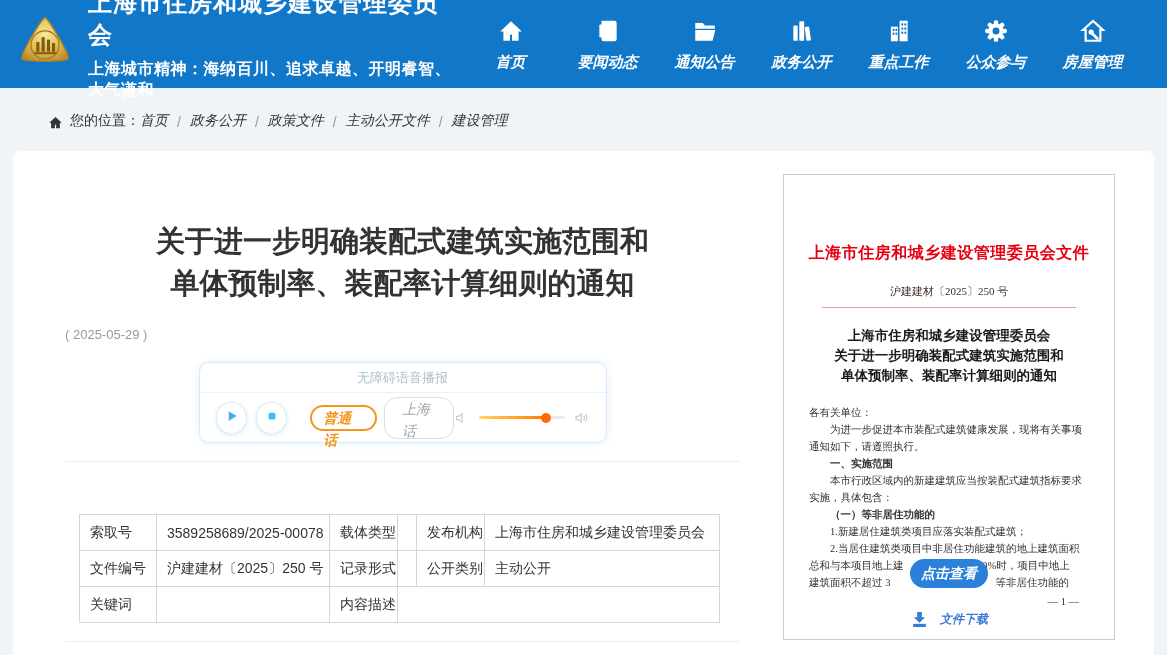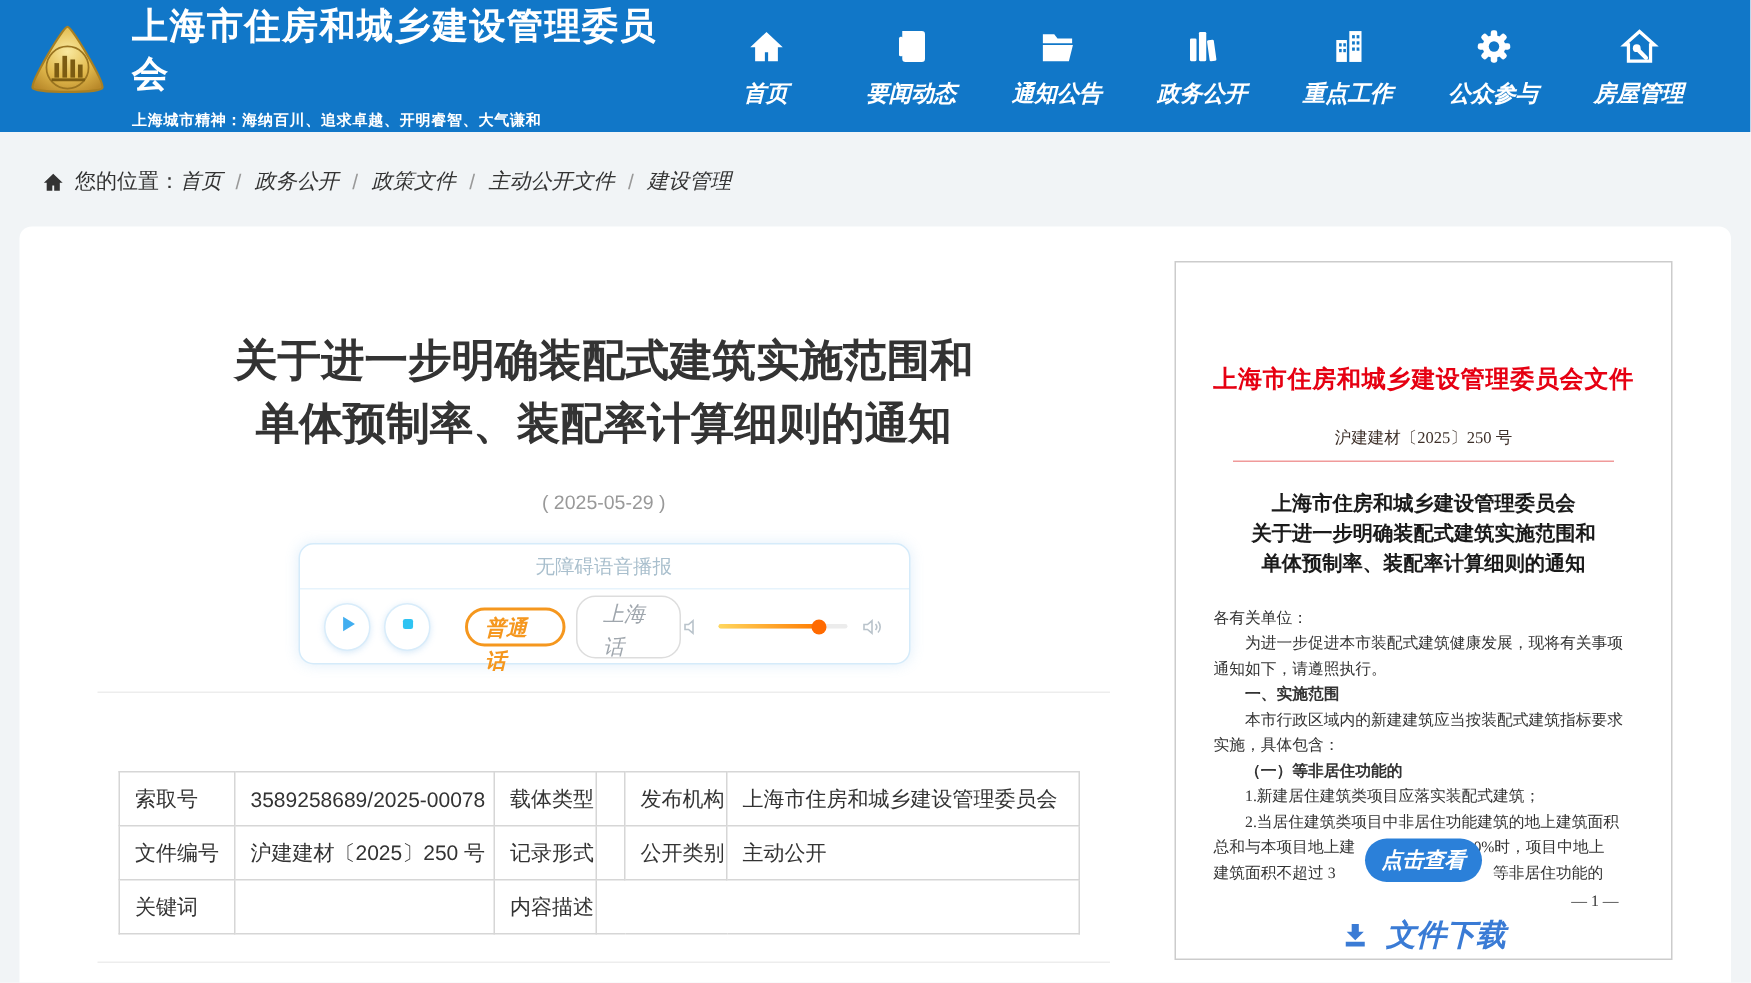--- a/index.html
+++ b/index.html
@@ -6,41 +6,41 @@
   html,body { width:1167px; height:655px; overflow:hidden; background:#f1f4f6;
               font-family:"Liberation Sans","DejaVu Sans",sans-serif; }
   [data-interactable="true"] { cursor:pointer;font-style:italic; }
 
   
   .site-header { height:88px; background:#1177c8; display:flex; align-items:center;
                  padding:0 26px 0 14px; }
   .logo { width:62px; height:62px; flex:0 0 auto; }
   .titles { margin-left:12px; }
   .site-title { color:#fff; font-size:24px; font-weight:bold; letter-spacing:1px; }
-  .site-subtitle { color:#fff; font-size:10px; font-weight:600; margin-top:8px; letter-spacing:.5px; }
+  .site-subtitle { color:#fff; font-size:16px; font-weight:600; margin-top:8px; letter-spacing:.5px; }
   .main-nav { margin-left:auto; display:flex; }
   .nav-item { width:97px; display:flex; flex-direction:column; align-items:center;
               color:#fff; text-decoration:none; padding-top:2px; }
   .nav-icon svg { width:26px; height:26px; display:block; }
   .nav-label { margin-top:9px; font-size:15px; font-weight:bold; white-space:nowrap; }
 
   
-  .breadcrumb { padding:24px 0 0 28px; font-size:14px; color:#333;
-                display:flex; align-items:center; }
+  .breadcrumb { padding:24px 0 0 48px; font-size:14px; color:#333;
+                display:flex; align-items:flex-end; }
   .breadcrumb .home-ic svg { width:15px; height:15px; margin-right:7px; display:block; }
   .crumb { color:#333; text-decoration:none; }
   .crumb-sep { color:#999; margin:0 9px; }
 
   
   .card { position:relative; margin:21px 13px 0 13px; height:560px;
           background:#fff; border-radius:8px; }
   .content-left { position:absolute; left:52px; top:0; width:675px; }
   .article-title { margin-top:69px; text-align:center; font-size:29px; line-height:42px;
                    color:#333; font-weight:bold; }
-  .article-date { margin-top:23px; text-align:center; color:#999; font-size:13px; }
+  .article-date { margin-top:23px; color:#999; font-size:13px; }
 
   
   .player { width:408px; margin:20px auto 0; background:#fff; border:1px solid #d5ebfa;
             border-radius:10px; box-shadow:0 0 9px rgba(110,175,230,.20); }
   .player-title { height:30px; line-height:30px; text-align:center; font-size:13px;
                   color:#a9bfcd; border-bottom:1px solid #e6f3fc; }
   .player-controls { height:49px; display:flex; align-items:center; padding:0 16px; }
   .ctl-btn { width:32px; height:32px; border-radius:50%; border:1px solid #d8ecfa;
              background:#fff; display:flex; align-items:center; justify-content:center;
              margin-right:9px; box-shadow:0 1px 4px rgba(110,175,230,.28); }
@@ -83,21 +83,21 @@
               line-height:17px; color:#333; }
   .doc-body .ind { text-indent:21px; }
   .doc-body .b { font-weight:bold; }
   .doc-page-no { text-align:right; padding-right:12px; margin-top:2px; color:#333; }
   .view-btn { position:absolute; top:384px; left:50%; transform:translateX(-50%);
               width:78px; height:29px; border:none; border-radius:15px; background:#2b80d9;
               color:#ffffff; font-size:14px; font-weight:bold;
               font-family:"Liberation Sans",sans-serif; }
   .download { position:absolute; top:435px; left:0; width:100%; display:flex;
               justify-content:center; align-items:center; gap:11px; color:#3a7bd5;
-              font-size:20px; font-weight:bold; font-family:"Liberation Sans",sans-serif;
+              font-size:12px; font-weight:bold; font-family:"Liberation Sans",sans-serif;
               text-decoration:none; }
   .download svg { width:19px; height:19px; display:block; }
 </style>
 </head>
 <body>
 
 <header class="site-header" data-interactable="false">
   <div class="logo" data-interactable="false">
     <svg viewBox="0 0 64 64">
       <defs>

